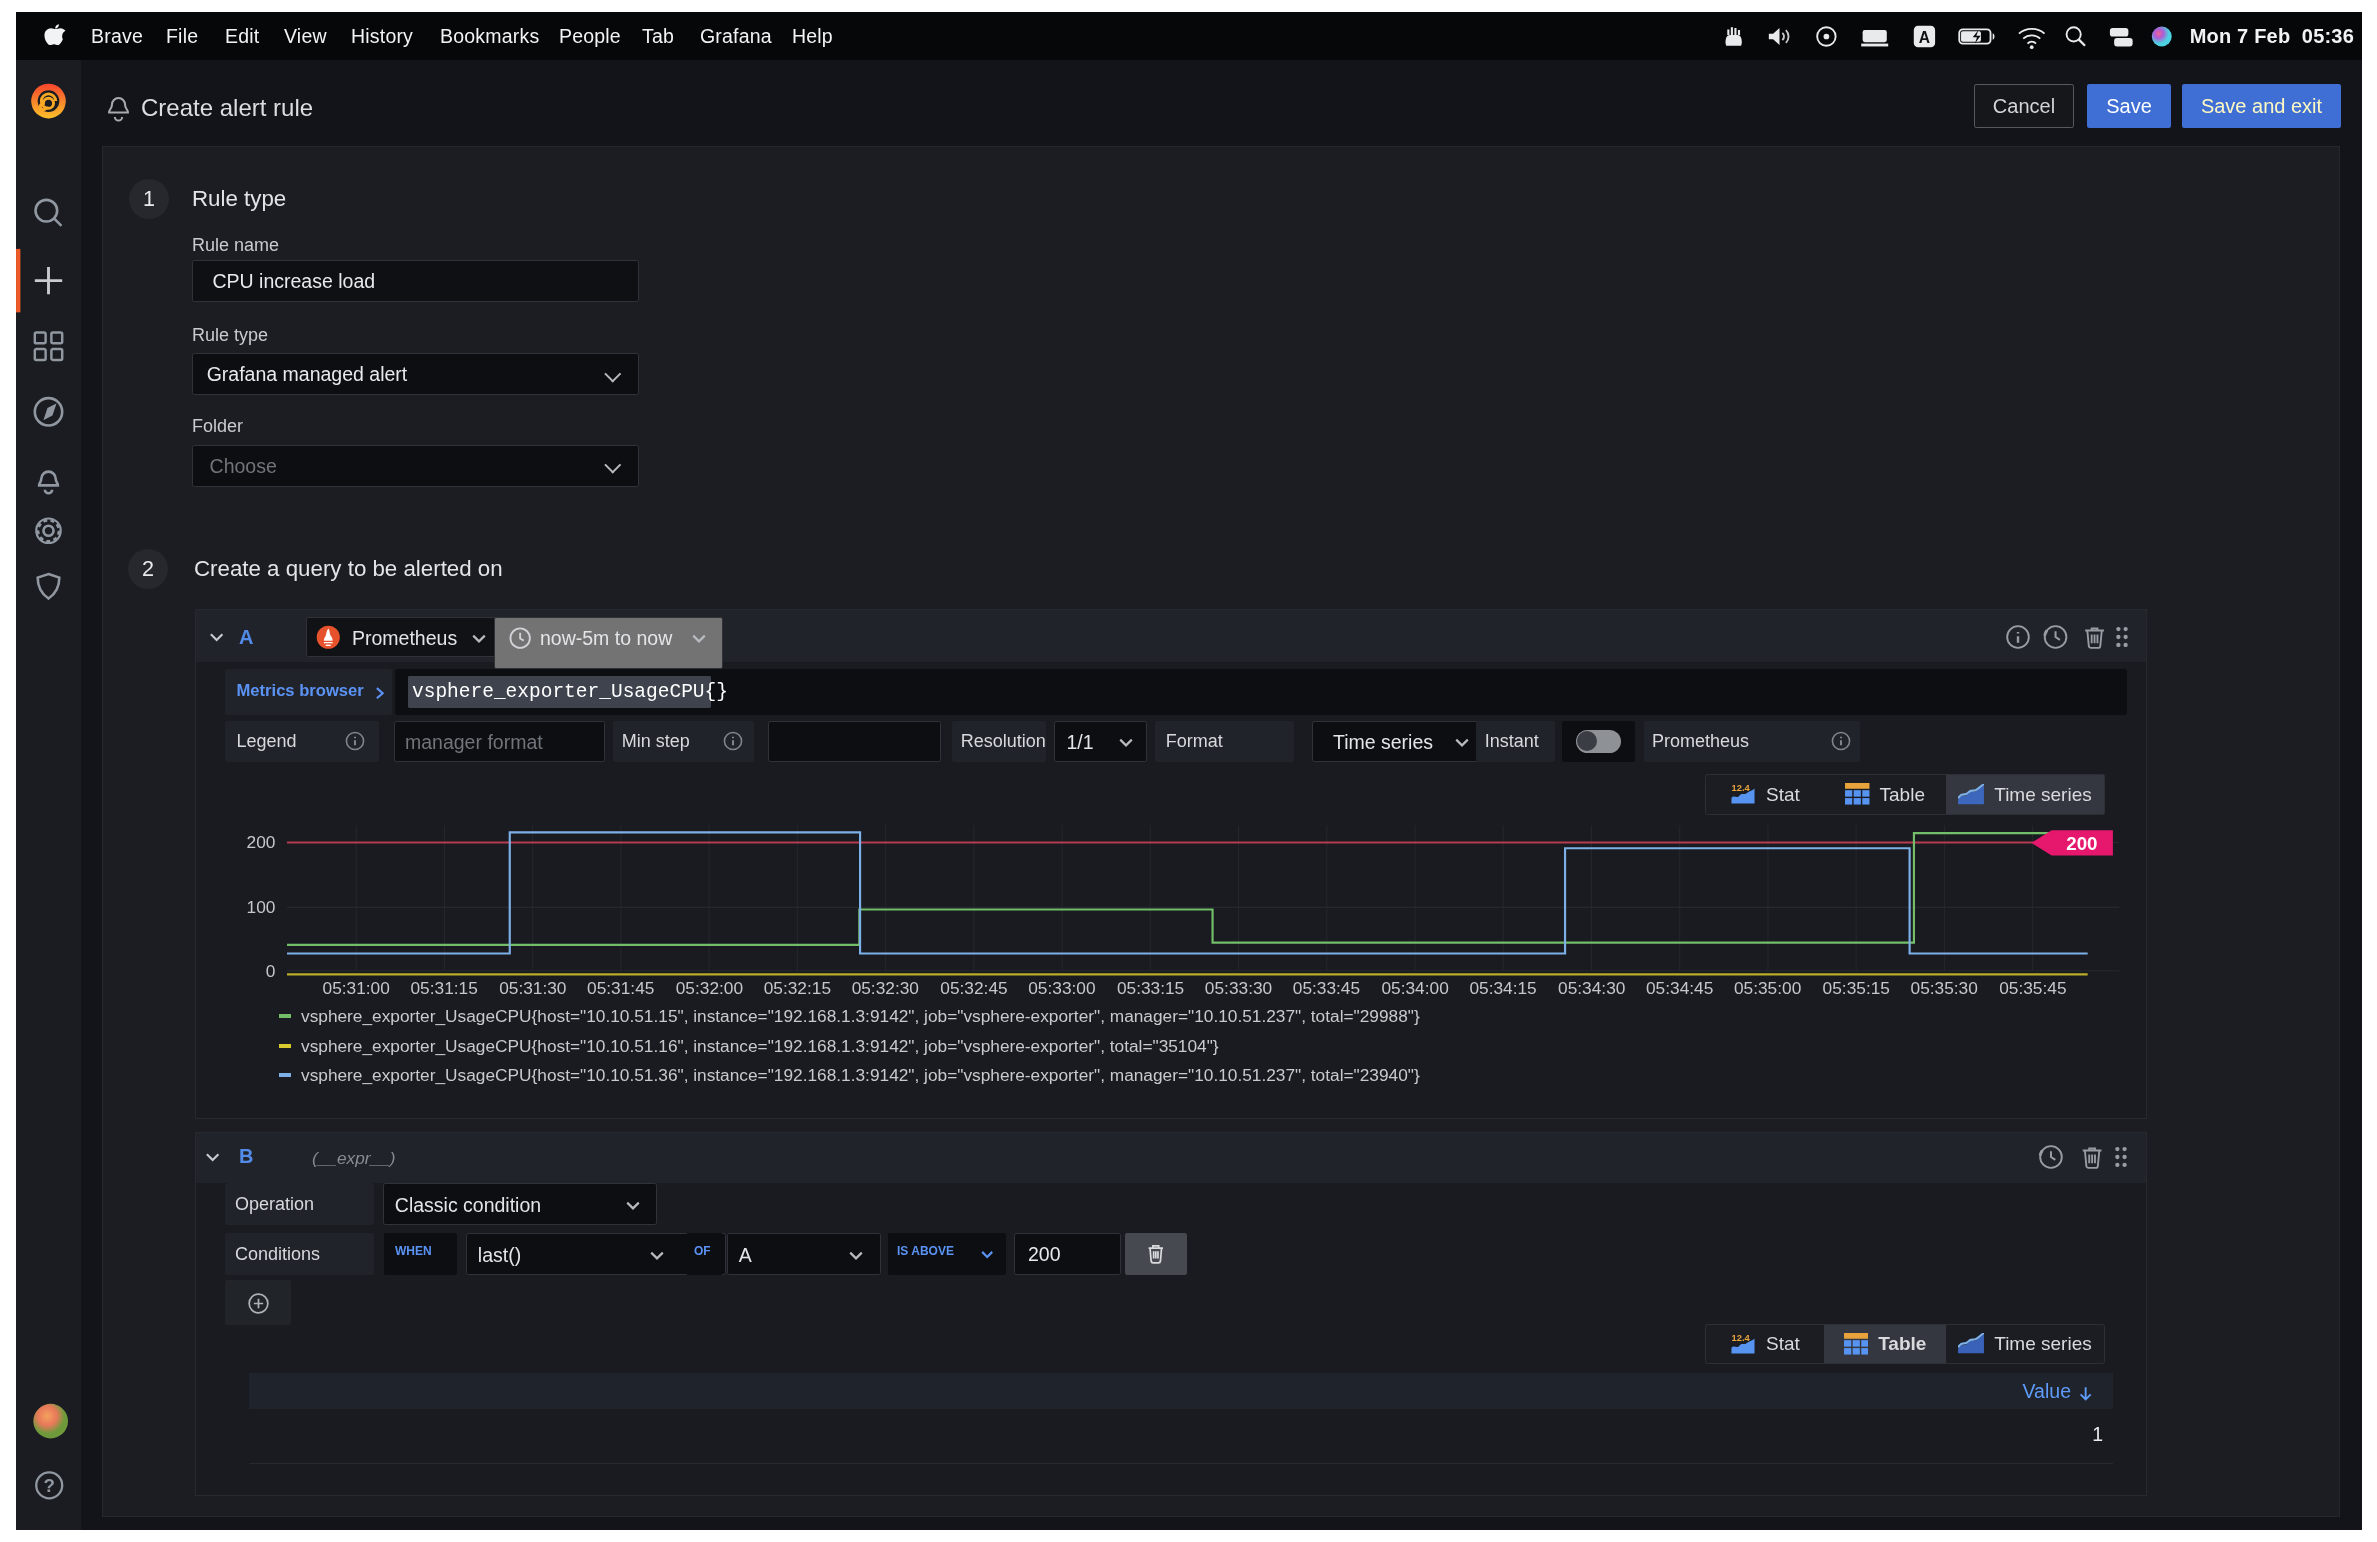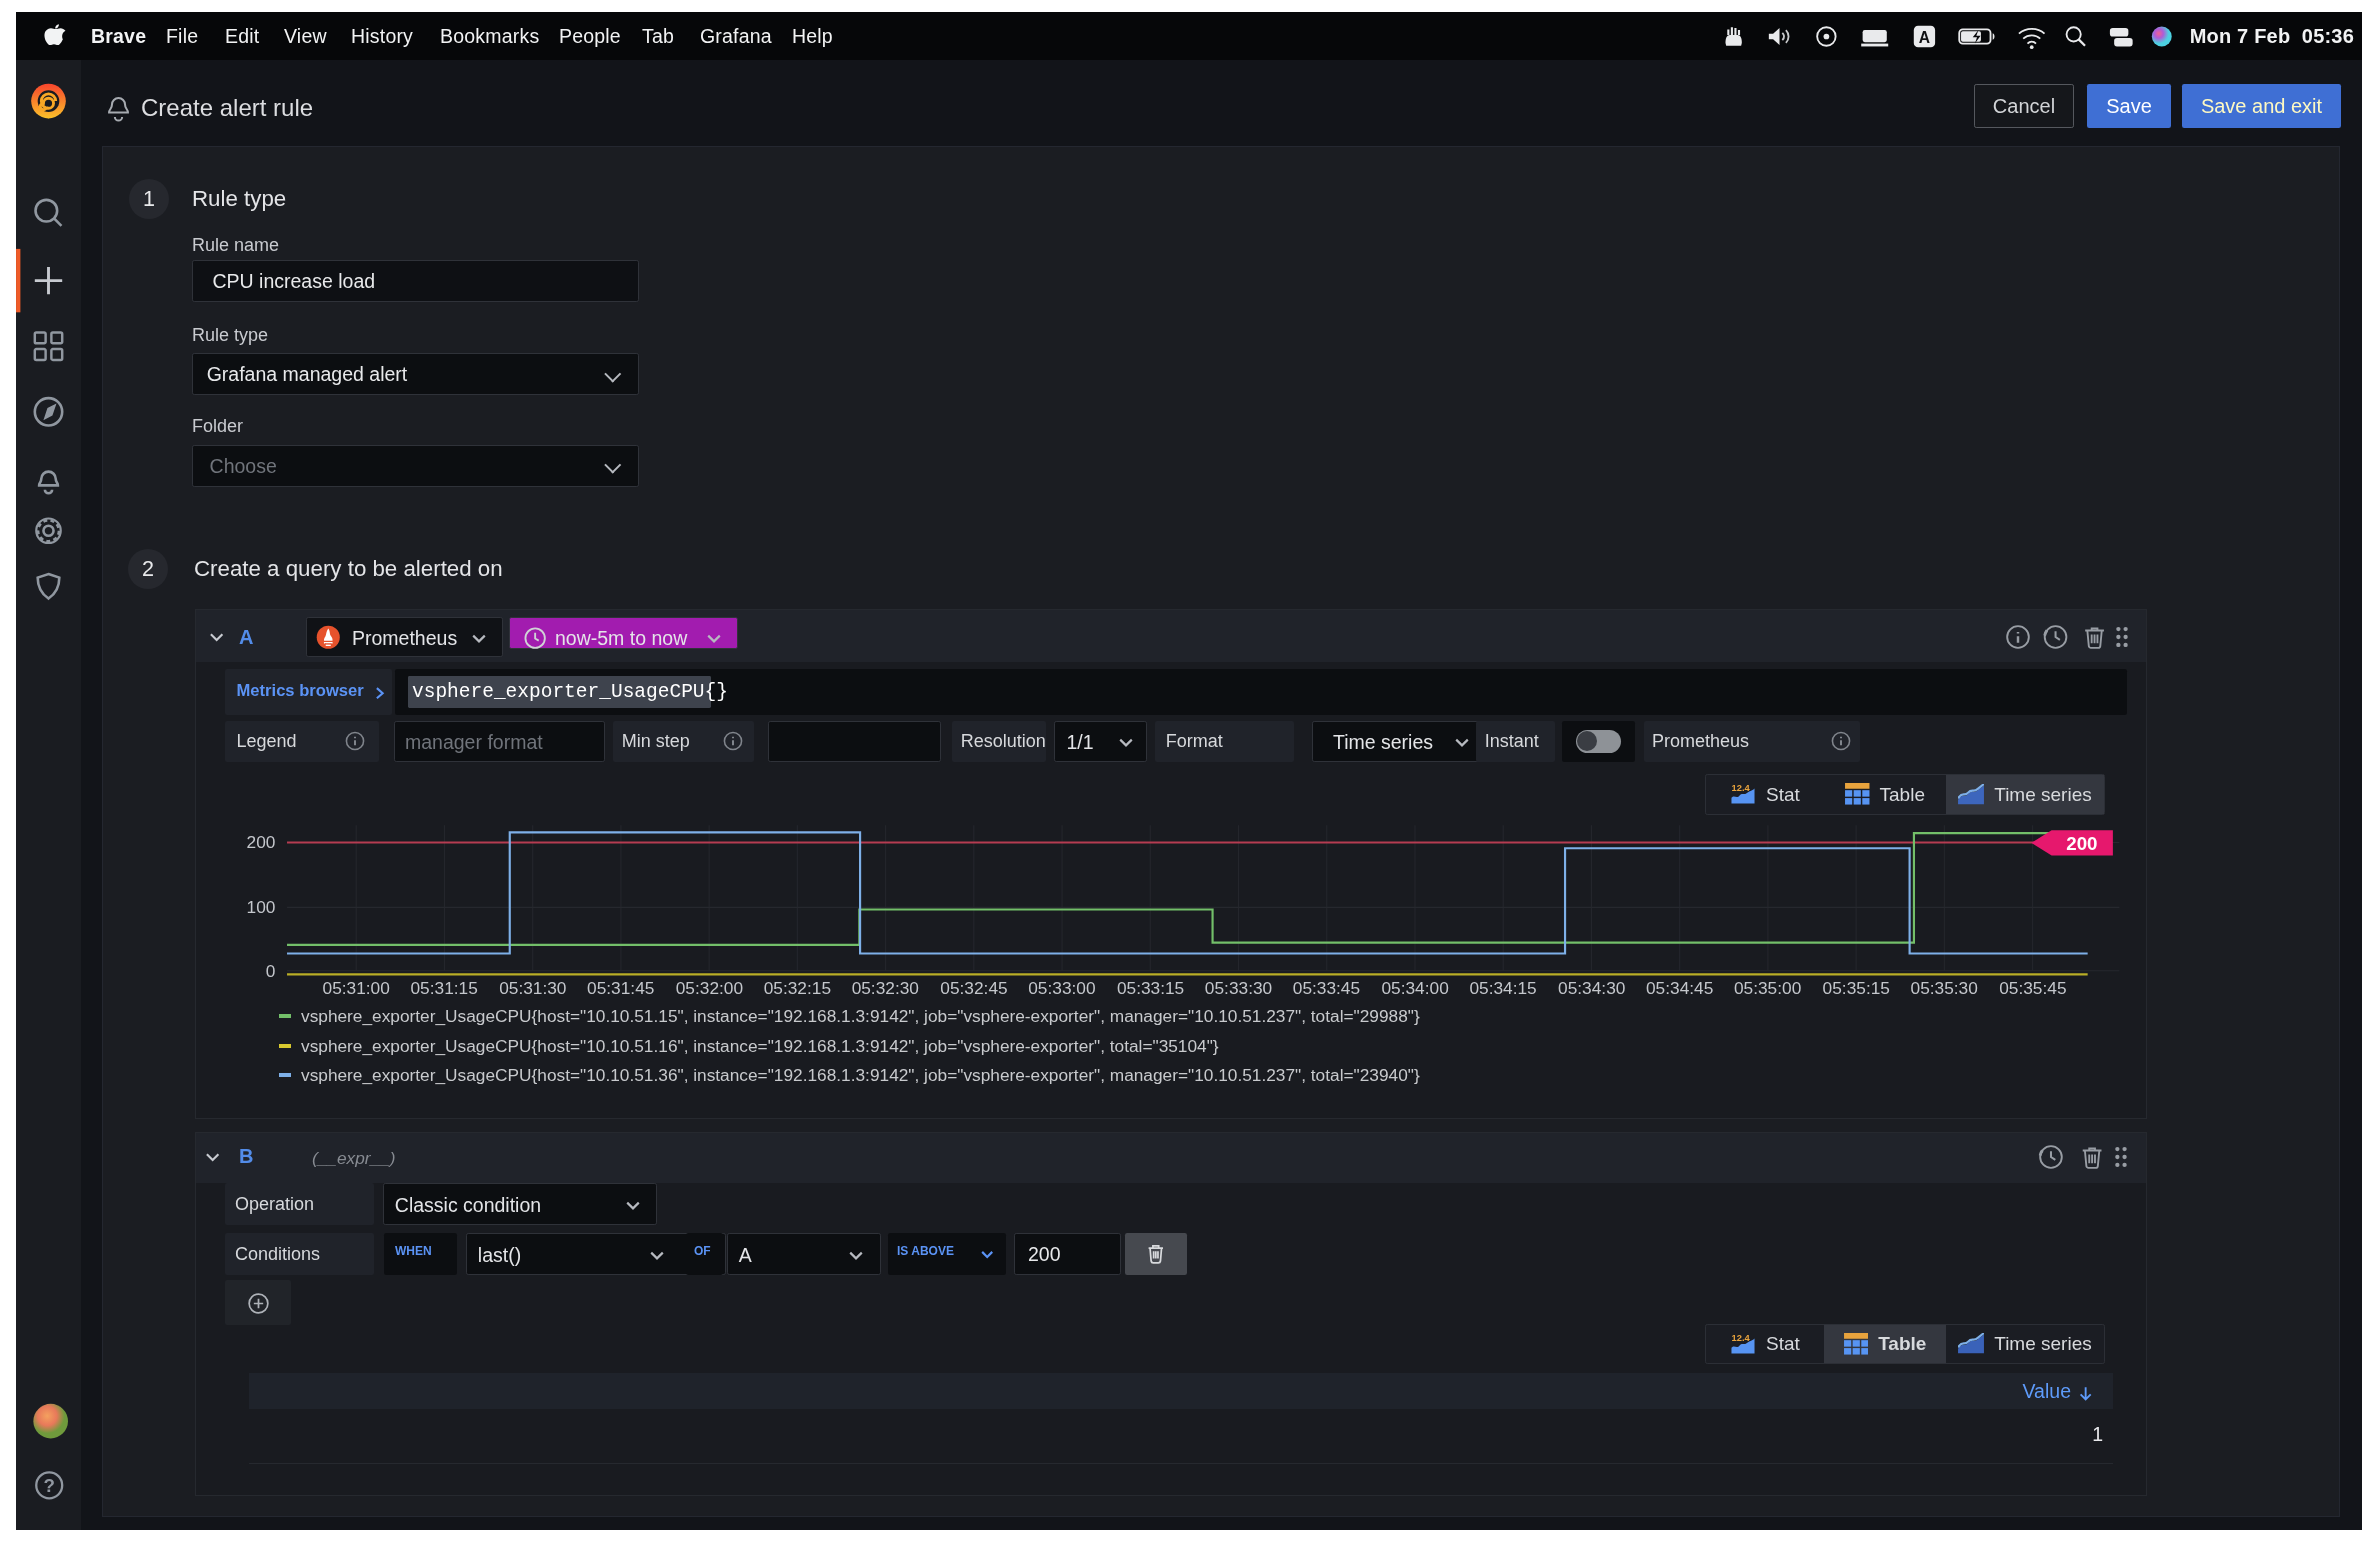--- a/index.html
+++ b/index.html
@@ -25,21 +25,21 @@
   .tseg{display:flex;align-items:center;justify-content:center;color:#d8dadd;font-size:19px;font-weight:500;gap:10px;white-space:nowrap;}
   .tseg.sel{background:#34373f;}
 </style>
 </head>
 <body>
 
 <div class="abs menubar">
   <svg class="abs" style="left:26px;top:12.3px" width="24.5" height="26" viewBox="0 0 34 36">
     <path fill="#f2f3f4" d="M23.3 1.5c.2 2-.6 3.9-1.8 5.3-1.2 1.4-3.2 2.5-5 2.3-.3-1.9.7-3.9 1.8-5.1C19.5 2.6 21.6 1.6 23.3 1.5zM30.6 29.3c-.9 2.1-1.4 3-2.6 4.8-1.7 2.6-4.1 5.9-7 5.9-2.6 0-3.3-1.7-6.8-1.7-3.5 0-4.3 1.7-6.9 1.7-2.9 0-5.1-2.9-6.8-5.5C-4.1 27.4-4.6 18.6-1.2 13.9 1.2 10.6 5 8.6 8.6 8.6c3.6 0 5.9 1.7 8.9 1.7 2.9 0 4.7-1.7 8.9-1.7 3.2 0 6.6 1.7 9 4.7C27.6 17.2 28.9 26.1 30.6 29.3z" transform="scale(0.75) translate(8,-1)"></path>
   </svg>
-  <span class="mitem" style="left:75px;font-weight:700;">Brave</span>
+  <span class="mitem" style="left:75px;font-weight:400;">Brave</span>
   <span class="mitem" style="left:150px;">File</span>
   <span class="mitem" style="left:209px;">Edit</span>
   <span class="mitem" style="left:268px;">View</span>
   <span class="mitem" style="left:335px;">History</span>
   <span class="mitem" style="left:424px;">Bookmarks</span>
   <span class="mitem" style="left:543px;">People</span>
   <span class="mitem" style="left:626px;">Tab</span>
   <span class="mitem" style="left:684px;">Grafana</span>
   <span class="mitem" style="left:776px;">Help</span>
   <span class="mitem" style="right:8px;font-weight:600;font-size:20px;letter-spacing:0.2px;">Mon 7 Feb&nbsp;&nbsp;05:36</span>
@@ -204,21 +204,21 @@
       <circle cx="17" cy="17" r="16" fill="#e6522c"></circle>
       <path d="M17 5 c3 4 1.5 7 3.5 10 c1.3 2 2.5 3.5 2.5 6 c0 3.3-2.7 5.5-6 5.5 s-6-2.2-6-5.5 c0-1.8 1-3.5 2-5 c1.5-2.5 1-7 4-11z" fill="#fff"></path>
       <path d="M11 24.5 h12 M13.5 28 h7" stroke="#fff" stroke-width="2.6"></path>
       <path d="M10.5 22.6 h13 M12.5 26.2 h9" stroke="#e6522c" stroke-width="1.8"></path>
     </svg>
   <span class="abs" style="left:45px;top:8.7px;">Prometheus</span>
   <svg class="abs" style="left:164px;top:13.7px" width="16" height="13" viewBox="0 0 22 18">
       <path d="M3 5 l8 8 8-8" fill="none" stroke="#b7bac0" stroke-width="3"></path>
     </svg>
 </div>
-<div class="dd" style="left:509px;top:617px;width:229px;height:32px;background:#a21caf;">
+<div class="dd" style="left:494px;top:617px;width:229px;height:52px;background:#737373;">
   <svg class="abs" style="left:14.4px;top:8.7px" width="22.3" height="22.3" viewBox="0 0 31 31" fill="none" stroke="#d0d2d6" stroke-width="2.6">
       <circle cx="15.5" cy="15.5" r="13.5"></circle>
       <path d="M15.5 8 v8 l5 3"></path>
     </svg>
   <span class="abs" style="left:45px;top:8.7px;">now-5m to now</span>
   <svg class="abs" style="left:196px;top:13.7px" width="16" height="13" viewBox="0 0 22 18">
       <path d="M3 5 l8 8 8-8" fill="none" stroke="#b7bac0" stroke-width="3"></path>
     </svg>
 </div>
 

